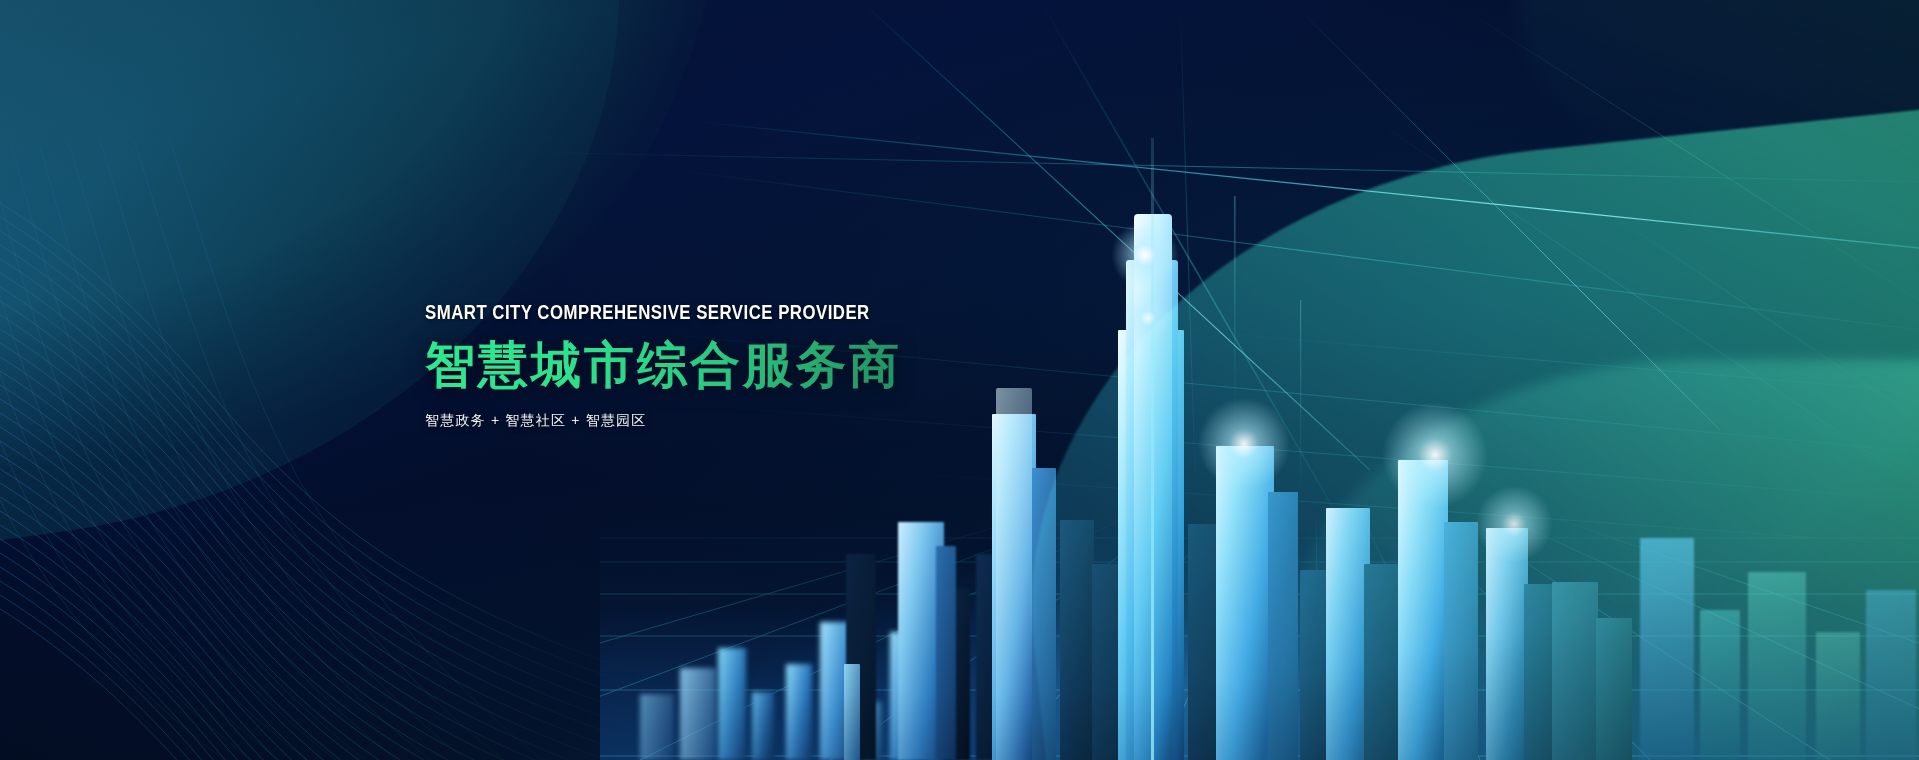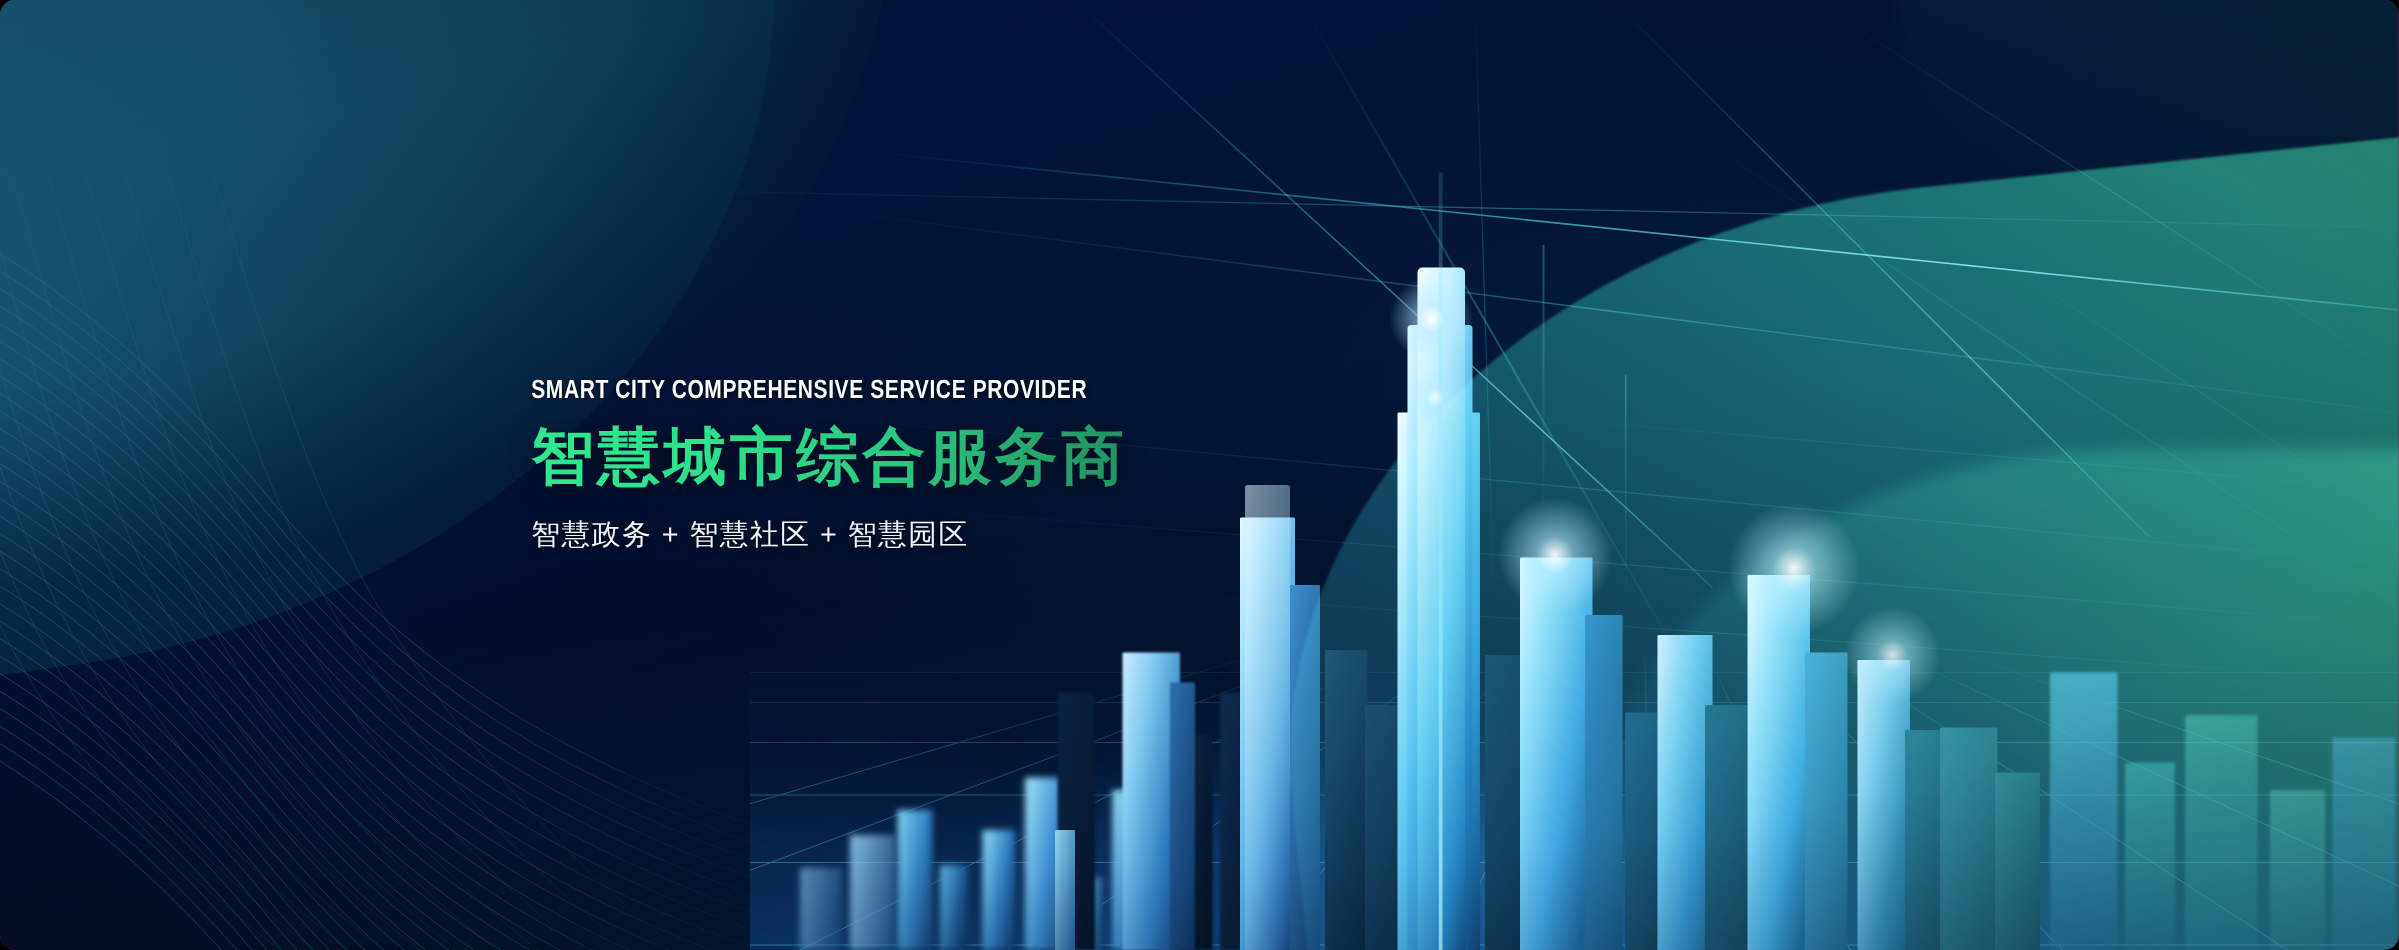--- a/index.html
+++ b/index.html
@@ -3,22 +3,21 @@
 <meta charset="utf-8">
 <style>
   * { margin:0; padding:0; box-sizing:border-box; }
   html,body{ background:#000; }
   body{ font-family:"Liberation Sans","DejaVu Sans",sans-serif; }
 
   .banner{
     position:relative;
     width:1919px; height:760px;
     overflow:hidden;
-    background:#be185d;
-    border-radius:12px;
+    background:#701a75;
   }
 
   
   .bg-base{
     position:absolute; inset:0;
     background:
       radial-gradient(115% 95% at 62% 118%, rgba(16,84,150,.55) 0%, rgba(8,40,86,.30) 38%, rgba(2,10,28,0) 66%),
       radial-gradient(80% 70% at 78% 40%, rgba(6,36,74,.65) 0%, rgba(2,10,26,0) 70%),
       linear-gradient(160deg, #06173b 0%, #04123a 26%, #020c24 55%, #01070f 80%, #000308 100%);
   }
@@ -144,21 +143,21 @@
     line-height:1.08;
     background:linear-gradient(100deg,#30e890 0%,#2ee18c 26%,#2bc981 52%,#25a06a 76%,#1d7a55 100%);
     -webkit-background-clip:text;
     background-clip:text;
     color:transparent;
     -webkit-text-fill-color:transparent;
     filter:drop-shadow(0 2px 10px rgba(0,0,0,.55));
   }
   .subline{
     margin-top:20px;
-    font-size:23px;
+    font-size:14px;
     letter-spacing:1.2px;
     color:#f2f6fb;
     white-space:nowrap;
     text-shadow:0 1px 6px rgba(0,0,0,.8);
   }
 </style>
 </head>
 <body>
 
 <div class="banner">

